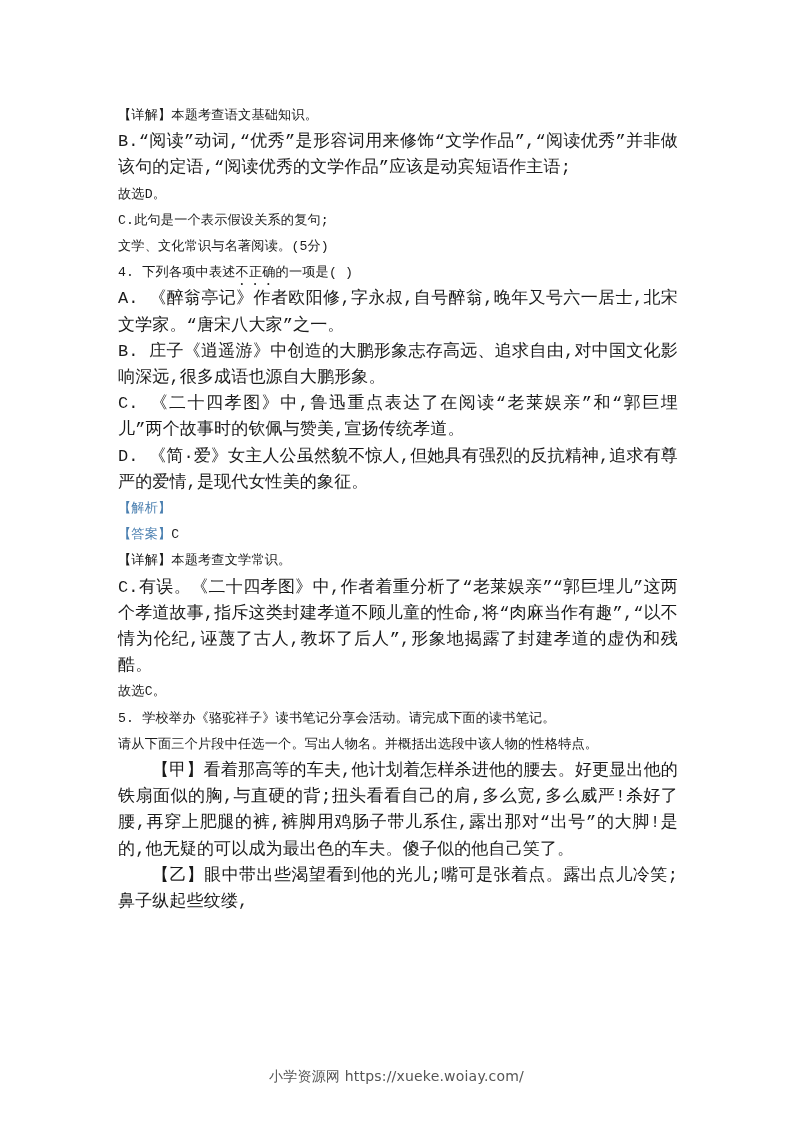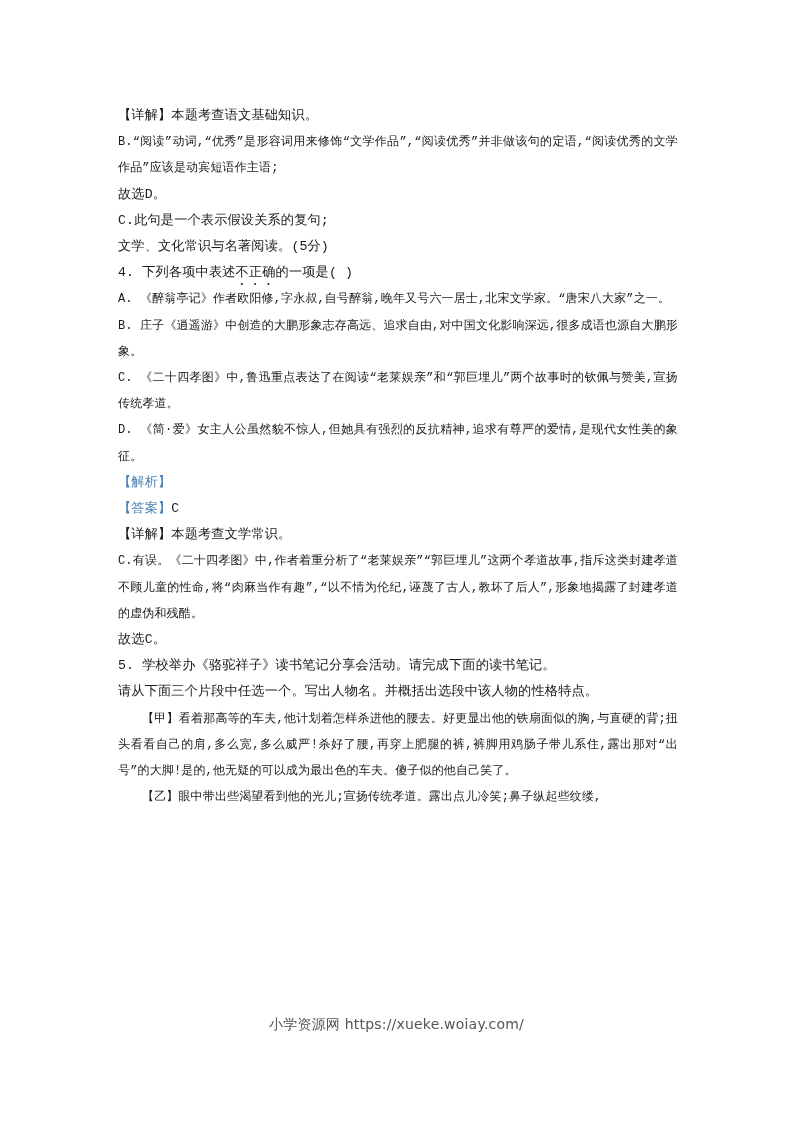--- a/index.html
+++ b/index.html
@@ -23,21 +23,21 @@
       font-family: Liberation Mono, monospace;
     }
     .line {
       font-size: 13.2px;
       line-height: 26.2px;
       height: 26.2px;
       white-space: nowrap;
       letter-spacing: 0.15px;
     }
     .para {
-      font-size: 12px;
+      font-size: 17px;
       line-height: 26.2px;
       text-align: justify;
       letter-spacing: 0.15px;
     }
     .indent {
       text-indent: 2em;
     }
     .bracket-label {
       color: #1a1a1a;
     }
@@ -47,21 +47,21 @@
     .dotted {
       text-emphasis: dot;
       -webkit-text-emphasis: dot;
       text-emphasis-position: under;
       -webkit-text-emphasis-position: under;
     }
     .footer {
       position: absolute;
       left: 0;
       width: 793px;
-      top: 1016px;
+      top: 1068px;
       text-align: center;
       font-family: "DejaVu Sans", "Liberation Sans", sans-serif;
       font-size: 14px;
       color: #555555;
       letter-spacing: 0.2px;
     }
   </style>
 </head>
 <body>
 
@@ -110,18 +110,18 @@
 
   <div class="line">5. 学校举办《骆驼祥子》读书笔记分享会活动。请完成下面的读书笔记。</div>
 
   <div class="line">请从下面三个片段中任选一个。写出人物名。并概括出选段中该人物的性格特点。</div>
 
   <div class="para indent">
     <span>【甲】</span><span>看着那高等的车夫,他计划着怎样杀进他的腰去。好更显出他的铁扇面似的胸,与直硬的背;扭头看看自己的肩,多么宽,多么威严!杀好了腰,再穿上肥腿的裤,裤脚用鸡肠子带儿系住,露出那对“出号”的大脚!是的,他无疑的可以成为最出色的车夫。傻子似的他自己笑了。</span>
   </div>
 
   <div class="para indent">
-    <span>【乙】</span><span>眼中带出些渴望看到他的光儿;宣扬传统孝道。露出点儿冷笑;鼻子纵起些纹缕,</span>
+    <span>【乙】</span><span>眼中带出些渴望看到他的光儿;嘴可是张着点。露出点儿冷笑;鼻子纵起些纹缕,</span>
   </div>
 
 </div>
 
 <div class="footer">小学资源网 https://xueke.woiay.com/</div>
 
 </body></html>

